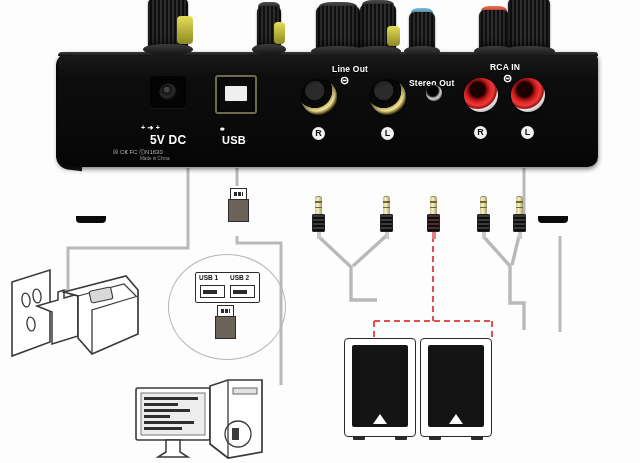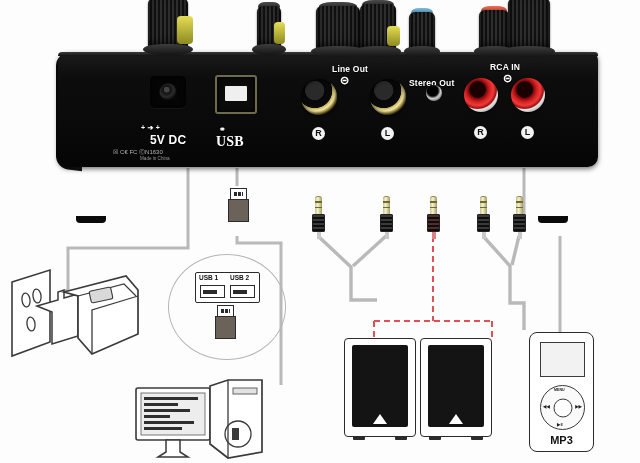--- a/index.html
+++ b/index.html
@@ -183,21 +183,21 @@
   </div>
 
   <div class="jack-dc" style="left:150px;top:76px;width:36px;height:32px;"></div>
   <div class="port-label" style="left:141px;top:124px;font-size:7px;">+&nbsp;➔&nbsp;+</div>
   <div class="port-label" style="left:150px;top:133px;font-size:12px;">5V DC</div>
   <div class="cert" style="left:113px;top:148px;">☒ C€ FC ⒸN1630</div>
   <div class="cert2" style="left:140px;top:156px;">Made in China</div>
 
   <div class="usb-b" style="left:215px;top:75px;width:38px;height:35px;"></div>
   <div class="port-label" style="left:219px;top:125px;font-size:8px;">⚭</div>
-  <div class="port-label" style="left:216px;top:134px;font-size:14px;font-family:Liberation Serif, serif;">USB</div>
+  <div class="port-label" style="left:222px;top:134px;font-size:11px;">USB</div>
 
   <div class="port-label" style="left:315px;top:64px;padding-left:17px;">Line Out</div>
   <div class="port-label" style="left:340px;top:74px;font-size:11px;">⊝</div>
   <div class="jack-gold" style="left:301px;top:79px;width:36px;height:36px;"></div>
   <div class="jack-gold" style="left:370px;top:79px;width:36px;height:36px;"></div>
   <div class="rl" style="left:312px;top:127px;">R</div>
   <div class="rl" style="left:381px;top:127px;">L</div>
 
   <div class="port-label" style="left:409px;top:78px;">Stereo Out</div>
   <div class="jack-small" style="left:426px;top:85px;width:16px;height:16px;"></div>
@@ -304,25 +304,14 @@
     <div class="ft" style="left:8px;"></div>
       <div class="ft" style="right:8px;"></div>
   </div>
   <div class="spk" style="left:420px;top:338px;">
     <div class="face"></div>
       <div class="tri"></div>
     <div class="ft" style="left:8px;"></div>
       <div class="ft" style="right:8px;"></div>
   </div>
 
-  <div class="mp3">
-    <div class="scr"></div>
-    <div class="wheel">
-      <div class="hub"></div>
-      <div class="wl" style="left:13px;top:2px;font-size:3.6px;">MENU</div>
-      <div class="wl" style="left:2px;top:18px;">◀◀</div>
-      <div class="wl" style="right:2px;top:18px;">▶▶</div>
-      <div class="wl" style="left:16px;bottom:2px;">▶‖</div>
-    </div>
-    <div class="nm">MP3</div>
-  </div>
 
 </div>
 
 </body></html>

